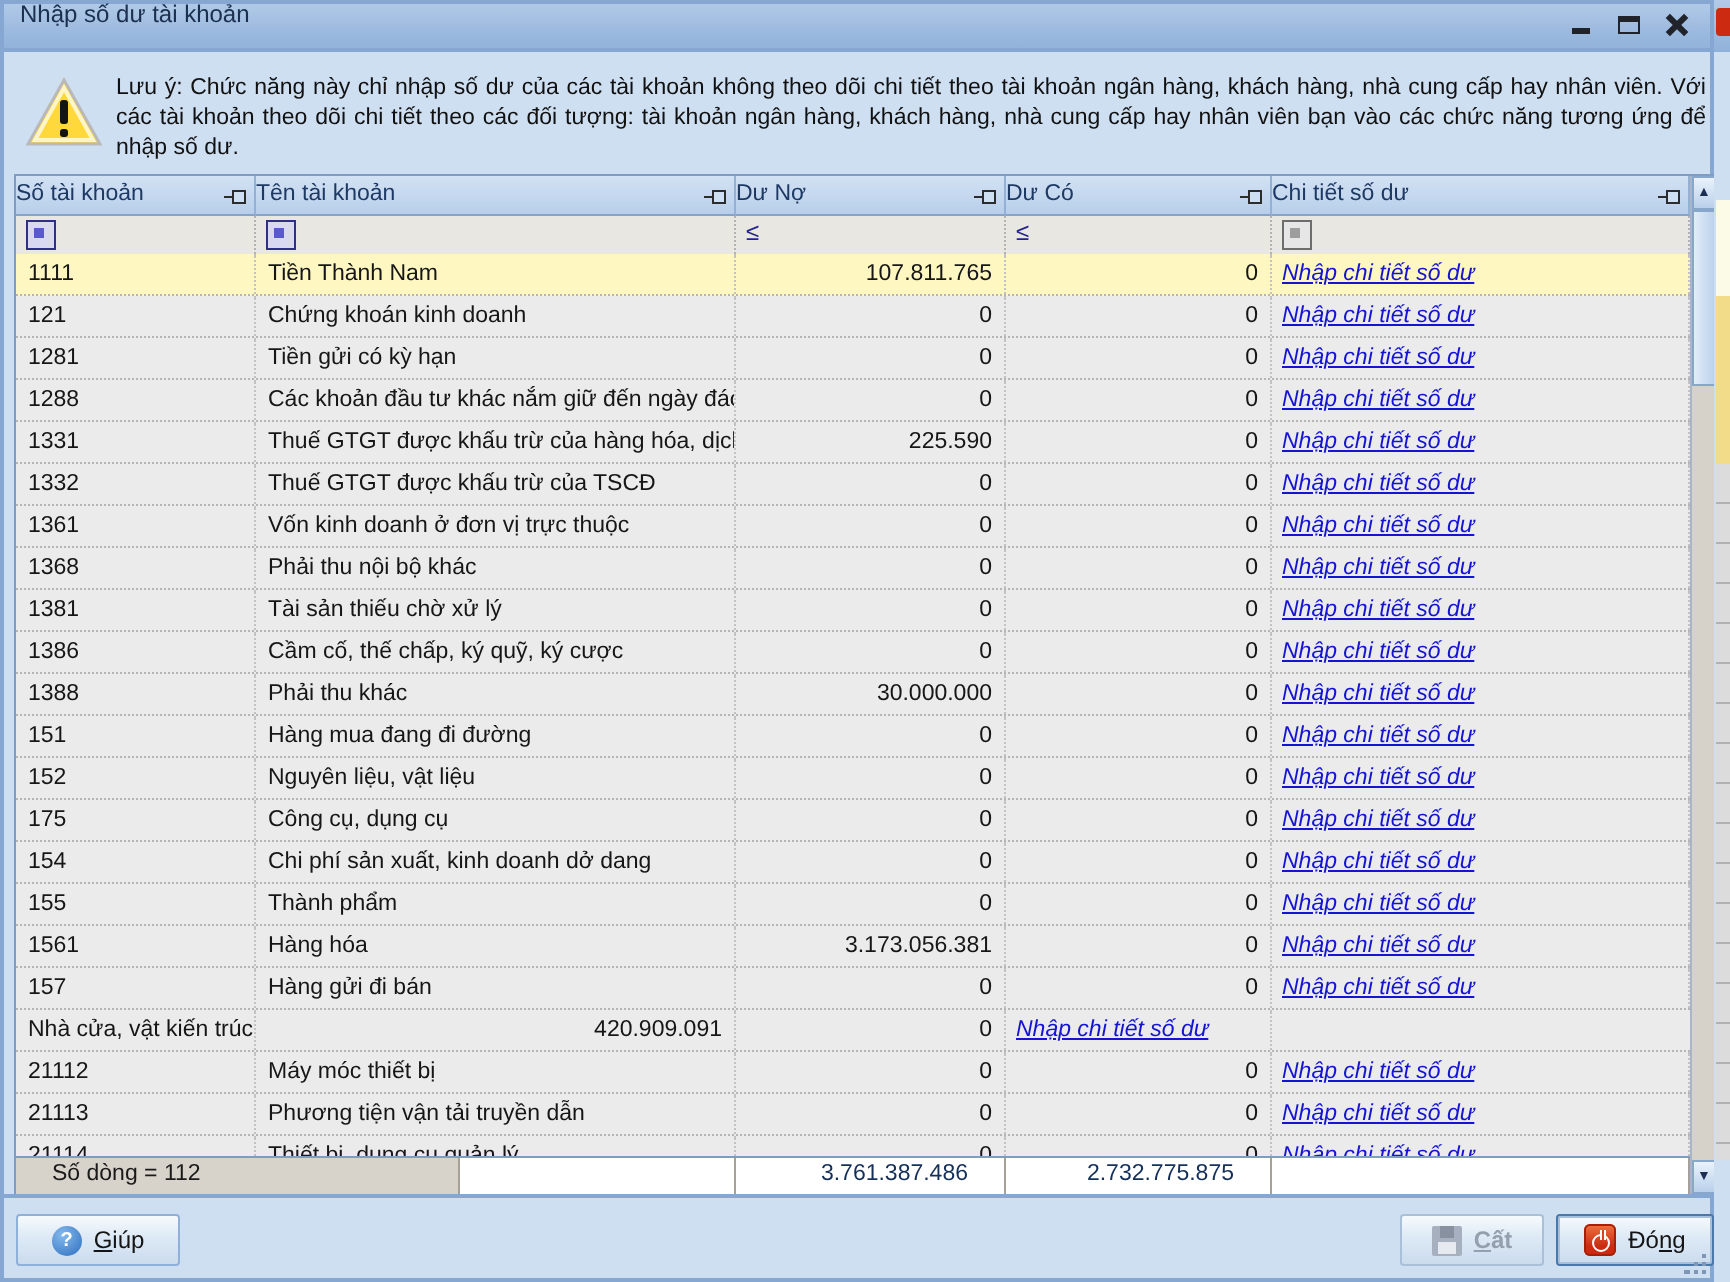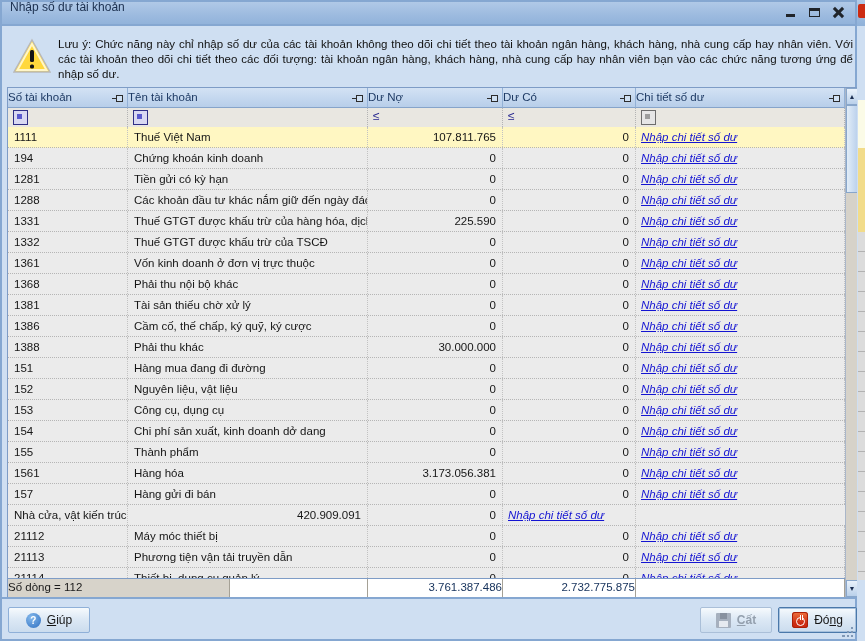--- a/index.html
+++ b/index.html
@@ -53,21 +53,21 @@
     background:#ebebeb;border-bottom:1px dotted #b5b5b5;cursor:default;}
   .grow.selected{background:#fff7c2;}
   .c{box-sizing:border-box;padding:0 6px;font-size:11.5px;color:#161616;line-height:20px;
     overflow:hidden;white-space:nowrap;border-right:1px dotted #c2c2c2;}
   .c.num{text-align:right;}
   .c.linkc{padding-left:5px;}
   .detail-link{font-size:11.5px;font-style:italic;color:#1414d2;text-decoration:underline;cursor:pointer;}
   .gfooter{position:absolute;left:0;top:490px;width:837px;height:19px;display:grid;
     grid-template-columns:222px 138px 135px 133px 209px;background:#fff;border-top:1px solid #7e9cc6;box-sizing:border-box;}
   .ftcell{box-sizing:border-box;border-right:1px solid #a5a196;font-size:11.5px;line-height:17px;color:#14305a;
-    padding:0 0;overflow:hidden;white-space:nowrap;background:#fff;}
+    padding:0 18px;overflow:hidden;white-space:nowrap;background:#fff;}
   .ftcell.label{background:#d7d3ca;color:#1a1a1a;}
   .ftcell.num{text-align:right;}
   
   .vscroll{position:absolute;left:837px;top:0;width:12px;height:509px;background:#d6d2c9;border-left:1px solid #a9b6c9;box-sizing:border-box;}
   .sbtn{position:absolute;left:0;width:12px;height:17px;box-sizing:border-box;border:1px solid #89a7cb;
     background:linear-gradient(#eaf2fb,#b9d0ea);font-size:7px;color:#1c2f52;text-align:center;line-height:15px;cursor:pointer;}
   .sbtn.up{top:0;}
   .sbtn.down{bottom:0;}
   .sthumb{position:absolute;left:0;top:17px;width:12px;height:88px;box-sizing:border-box;border:1px solid #88a6ca;
     background:linear-gradient(90deg,#e2edf8,#bcd2ec);cursor:pointer;}
@@ -180,27 +180,27 @@
       <div class="fcell"><span class="fsq"></span></div>
       <div class="fcell"><span class="fsq"></span></div>
       <div class="fcell"><span>≤</span></div>
       <div class="fcell"><span>≤</span></div>
       <div class="fcell"><span class="fsq grey"></span></div>
     </div>
 
     <div class="gbody" id="gbody">
         <div class="grow selected">
     <div class="c">1111</div>
-    <div class="c">Thuế Việt Nam</div>
+    <div class="c">Tiền Thành Nam</div>
     <div class="c num">107.811.765</div>
     <div class="c num">0</div>
     <div class="c linkc"><span class="detail-link">Nhập chi tiết số dư</span></div>
   </div>
         <div class="grow">
-    <div class="c">194</div>
+    <div class="c">121</div>
     <div class="c">Chứng khoán kinh doanh</div>
     <div class="c num">0</div>
     <div class="c num">0</div>
     <div class="c linkc"><span class="detail-link">Nhập chi tiết số dư</span></div>
   </div>
         <div class="grow">
     <div class="c">1281</div>
     <div class="c">Tiền gửi có kỳ hạn</div>
     <div class="c num">0</div>
     <div class="c num">0</div>
@@ -270,21 +270,21 @@
     <div class="c linkc"><span class="detail-link">Nhập chi tiết số dư</span></div>
   </div>
         <div class="grow">
     <div class="c">152</div>
     <div class="c">Nguyên liệu, vật liệu</div>
     <div class="c num">0</div>
     <div class="c num">0</div>
     <div class="c linkc"><span class="detail-link">Nhập chi tiết số dư</span></div>
   </div>
         <div class="grow">
-    <div class="c">153</div>
+    <div class="c">175</div>
     <div class="c">Công cụ, dụng cụ</div>
     <div class="c num">0</div>
     <div class="c num">0</div>
     <div class="c linkc"><span class="detail-link">Nhập chi tiết số dư</span></div>
   </div>
         <div class="grow">
     <div class="c">154</div>
     <div class="c">Chi phí sản xuất, kinh doanh dở dang</div>
     <div class="c num">0</div>
     <div class="c num">0</div>

